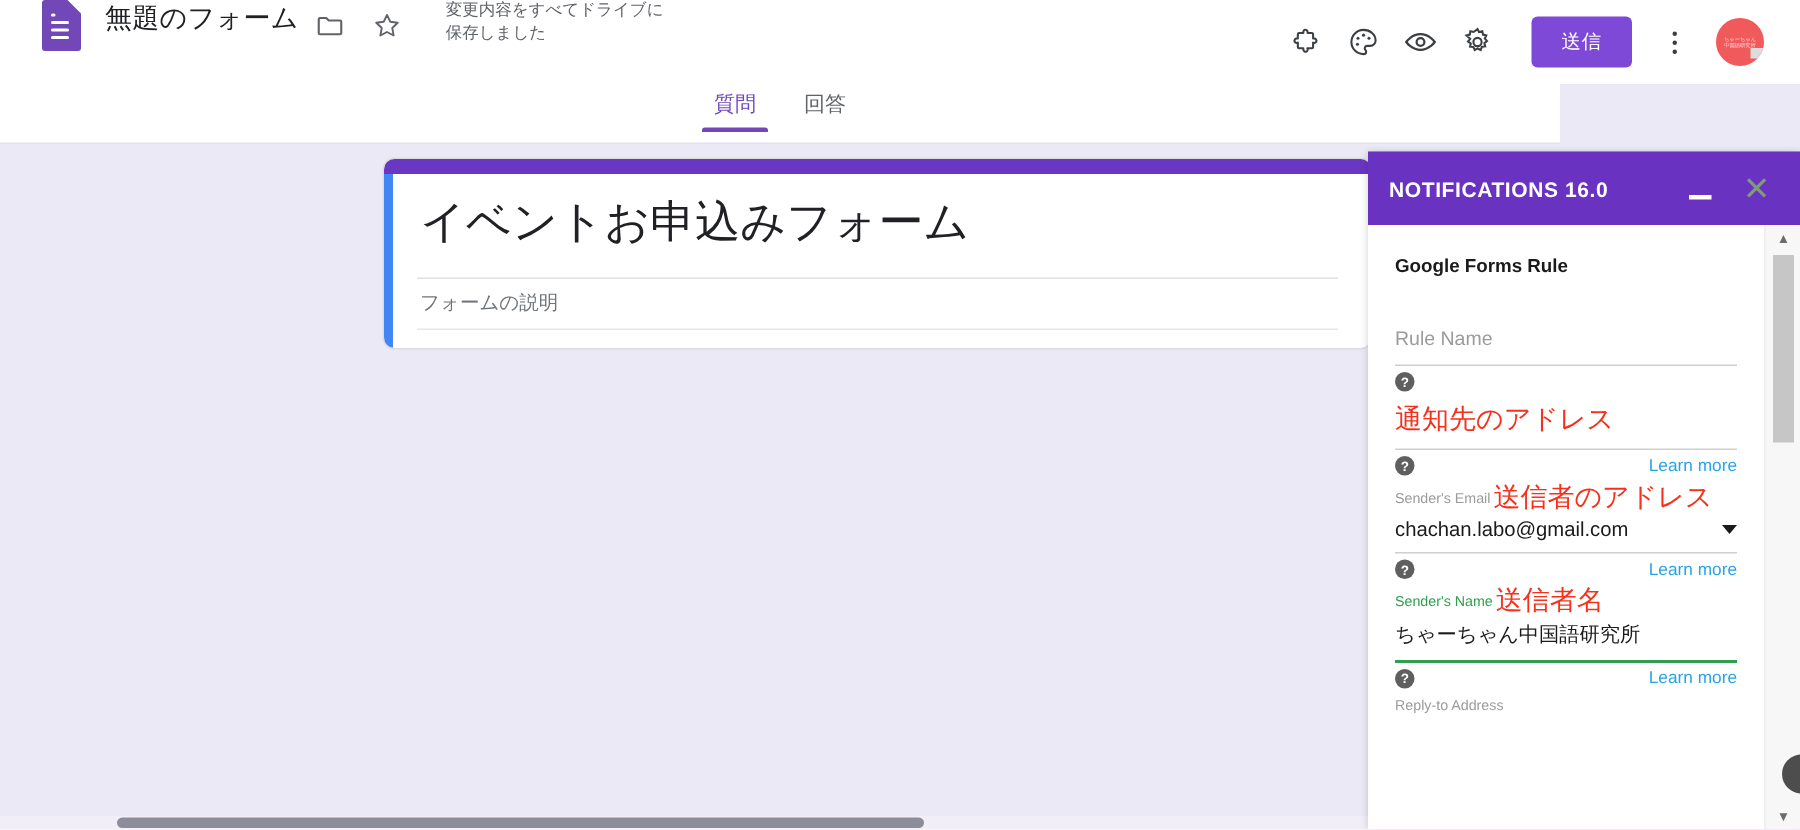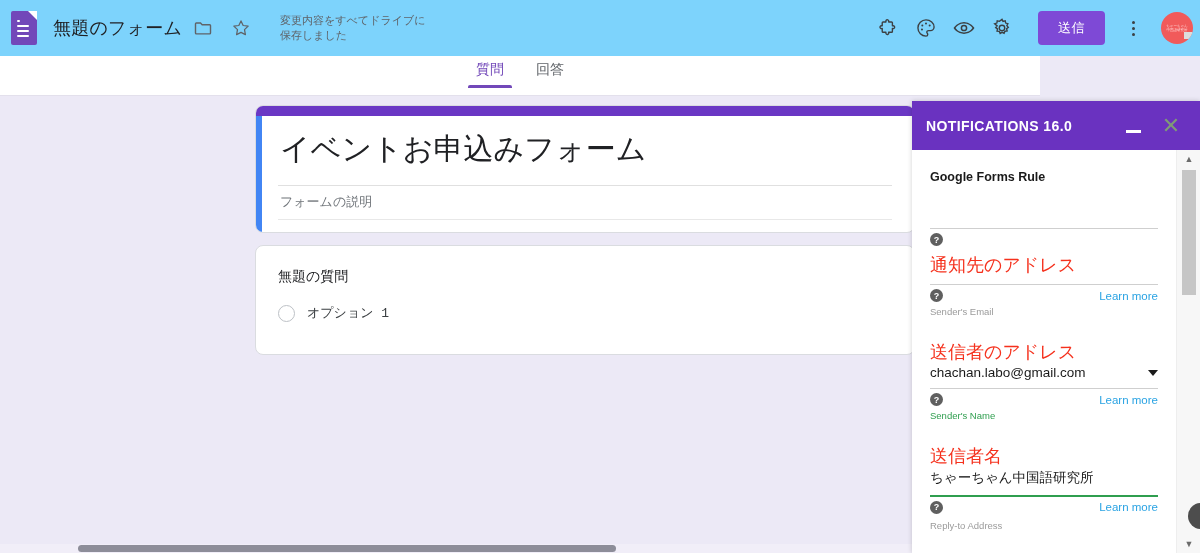--- a/index.html
+++ b/index.html
@@ -9,21 +9,21 @@
     width: 1200px; height: 553px;
     overflow: hidden;
     font-family: "Liberation Sans", "DejaVu Sans", sans-serif;
     background: #ffffff;
   }
   #root { position: relative; width: 1200px; height: 553px; background: #ece9f6; overflow: hidden; }
 
   
   .topbar {
     position: absolute; top: 0; left: 0; width: 1200px; height: 56px;
-    background: #7dd3fc; display: flex; align-items: center; padding: 0 3px;
+    background: #ffffff; display: flex; padding: 0 20px;
   }
   .forms-logo {
     width: 26px; height: 34px; margin-left: 8px; margin-right: 16px;
     background: #7248b9; border-radius: 2px; position: relative; flex: none;
   }
   .forms-logo::after {
     content: ""; position: absolute; top: 0; right: 0;
     border-width: 0 9px 9px 0; border-style: solid;
     border-color: transparent #ffffff transparent transparent;
   }
@@ -193,21 +193,21 @@
   .field-value { font-size: 13.5px; color: #1a1a1a; }
   .rule { height: 1px; background: #cfcfcf; margin-top: 3px; }
   .rule.green { background: #2f9e4f; height: 1.5px; }
   .helprow { display: flex; align-items: center; justify-content: space-between; padding: 4px 0 0; }
   .qmark {
     width: 13px; height: 13px; border-radius: 50%; background: #5f5f5f; color: #fff;
     font-size: 9px; display: flex; align-items: center; justify-content: center;
     font-weight: bold;
   }
   .learn-more { font-size: 11.5px; color: #2aa3e3; cursor: pointer; }
-  .inline-row { display: flex; align-items: flex-start; gap: 24px; flex-direction: column; }
+  .inline-row { display: flex; align-items: center; gap: 2px; }
   .select-row { display: flex; align-items: center; justify-content: space-between; }
   .caret { width: 0; height: 0; border-left: 5px solid transparent; border-right: 5px solid transparent;
            border-top: 6px solid #1a1a1a; }
   .cut-label { font-size: 9.5px; color: #9b9b9b; position: relative; top: 4px; }
 </style>
 </head>
 <body>
 
 <div id="root">
 
@@ -290,27 +290,20 @@
 
     <div class="card title-card">
       <div class="purple-top"></div>
       <div class="blue-edge"></div>
       <div class="form-title">イベントお申込みフォーム</div>
       <div class="title-underline"></div>
       <div class="form-desc">フォームの説明</div>
       <div class="desc-underline"></div>
     </div>
 
-    <div class="card q-card">
-      <div class="q-title">無題の質問</div>
-      <div class="q-option">
-        <div class="radio"></div>
-        <span>オプション 1</span>
-      </div>
-    </div>
 
     <div class="hscroll">
       <div class="thumb"></div>
     </div>
   </div>
 
   <div class="panel">
 
     <div class="panel-head">
       <div class="panel-title">NOTIFICATIONS 16.0</div>
@@ -318,20 +311,21 @@
           <i></i>
         </div>
       <div class="close-btn">✕</div>
     </div>
 
     <div class="panel-body">
 
       <div class="p-section-title">Google Forms Rule</div>
 
       <div class="field-block" style="padding-top:34px;">
+        <div class="field-label-grey">Rule Name</div>
         <div class="rule" style="margin-top:10px;"></div>
         <div class="helprow">
           <div class="qmark">?</div>
         </div>
       </div>
 
       <div class="field-block" style="padding-top:6px;">
         <div class="jp-red">通知先のアドレス</div>
         <div class="rule" style="margin-top:8px;"></div>
         <div class="helprow">

